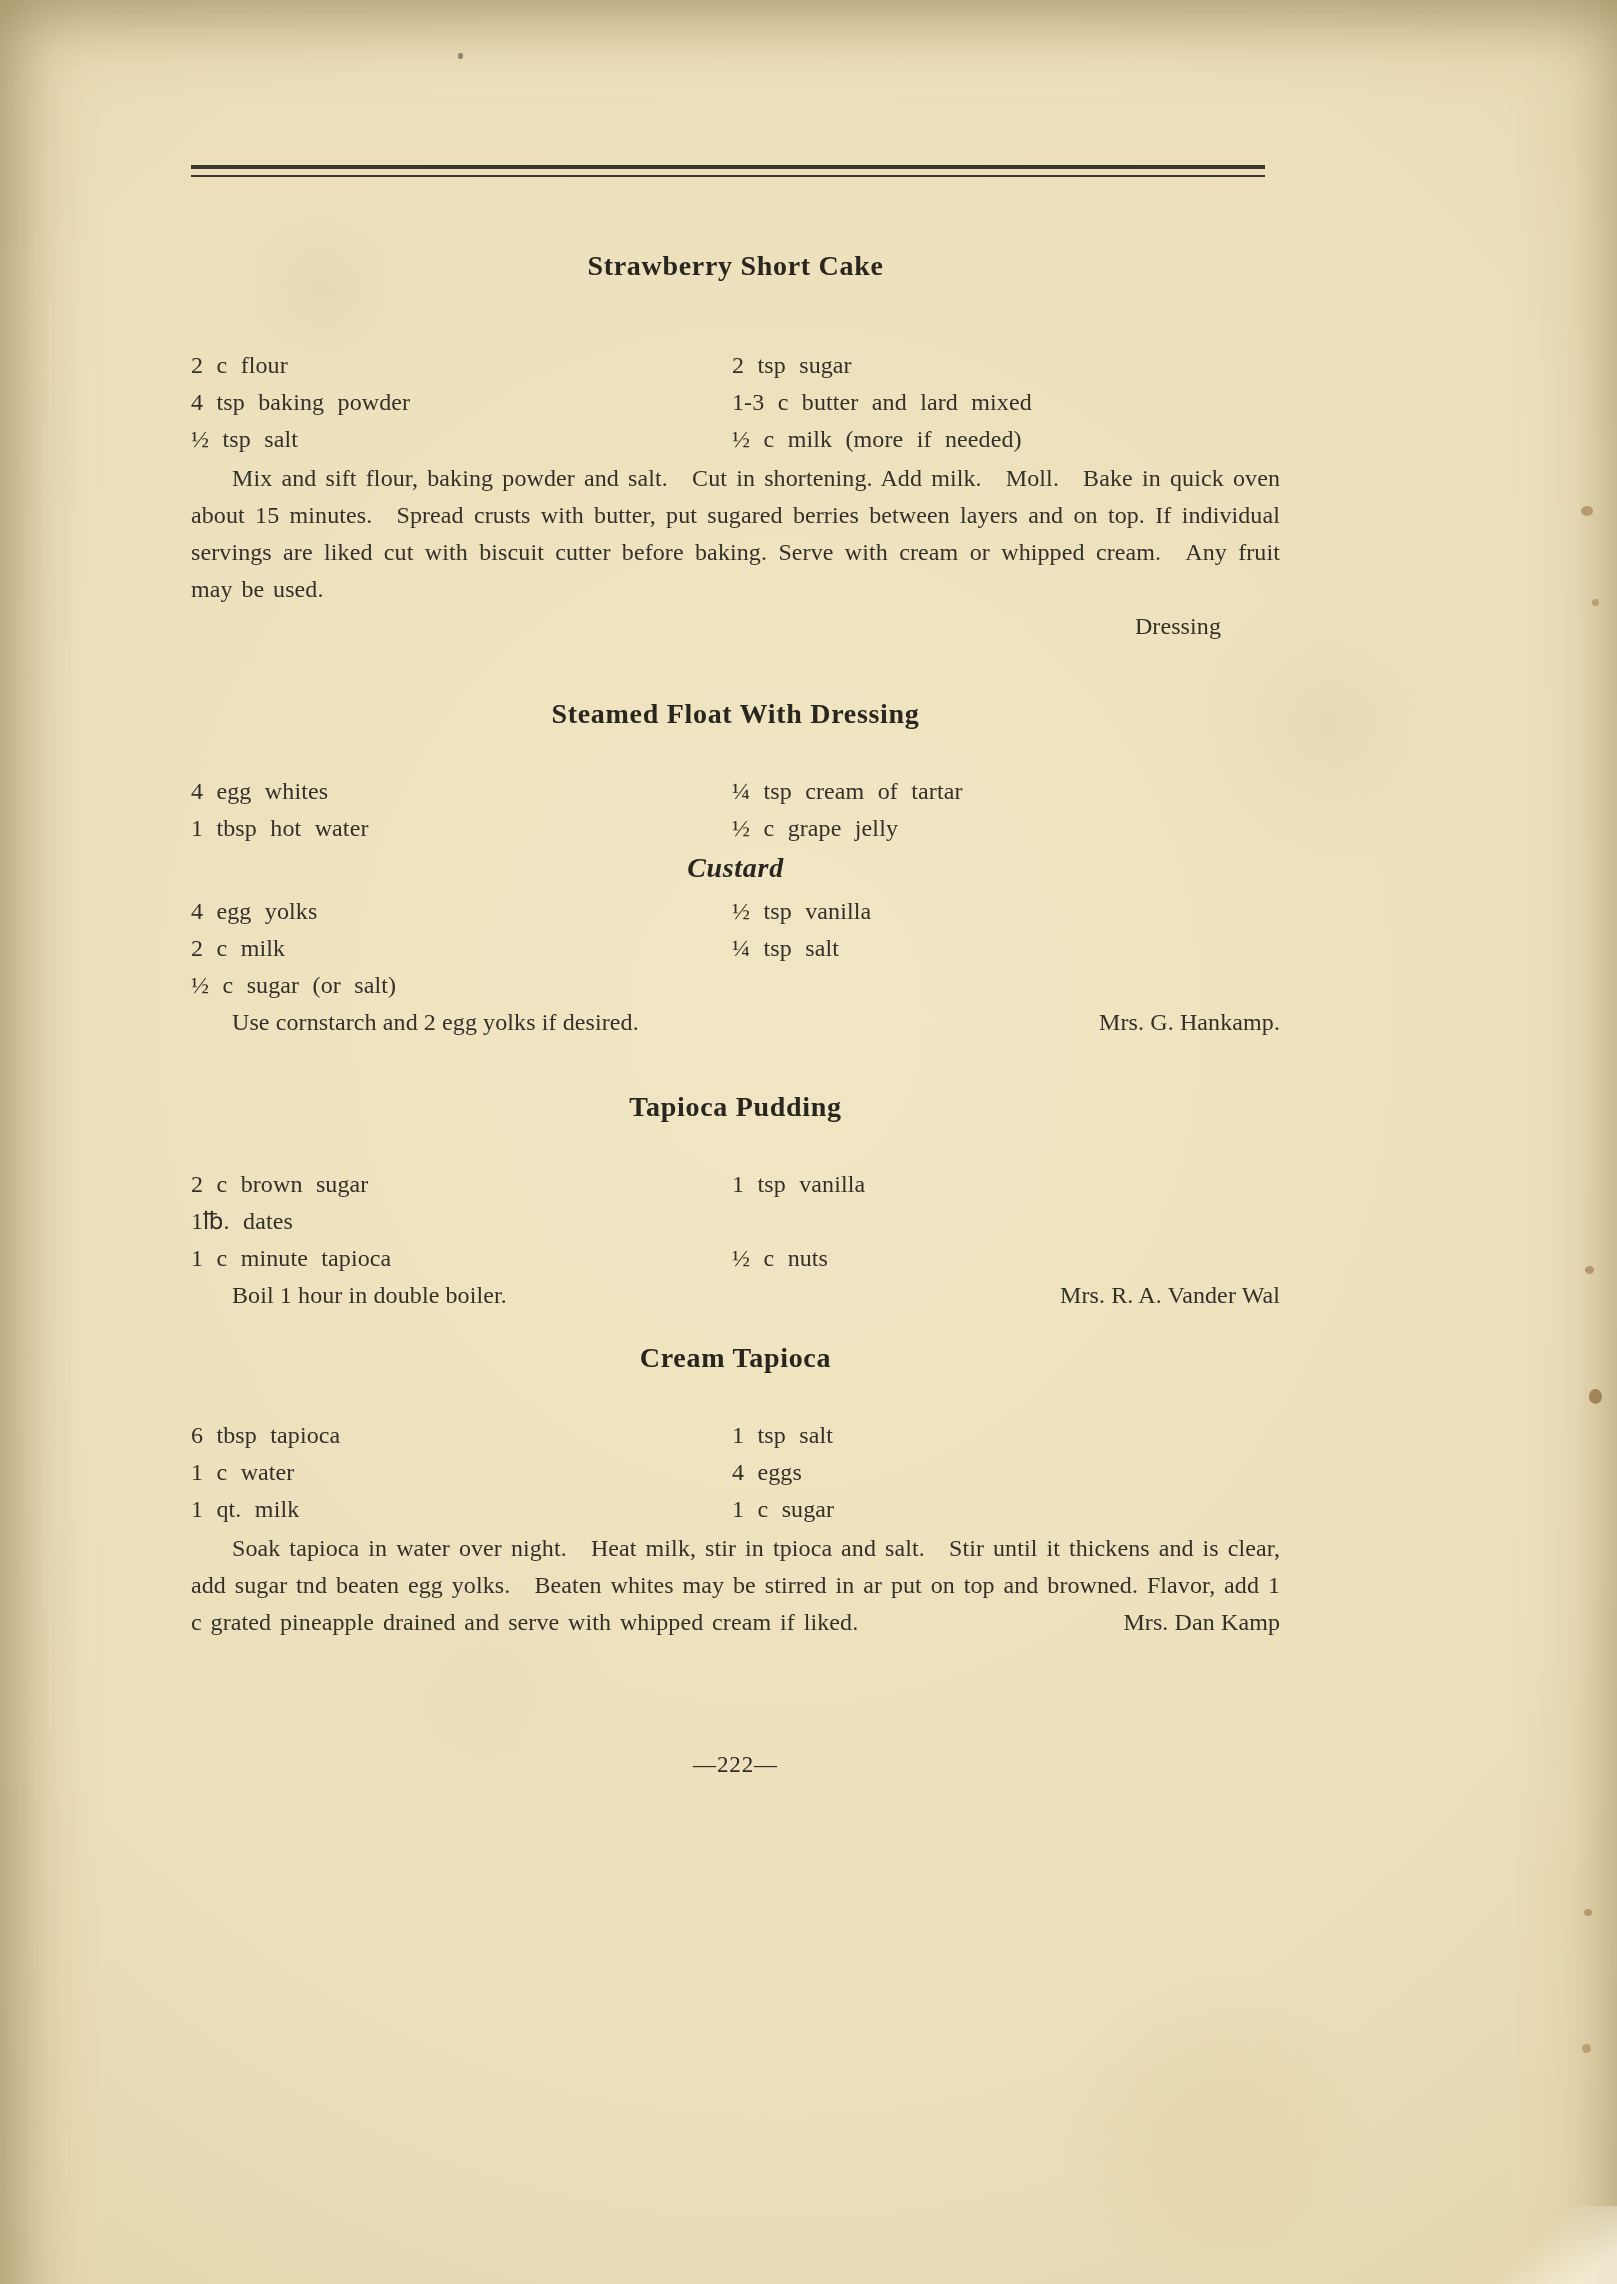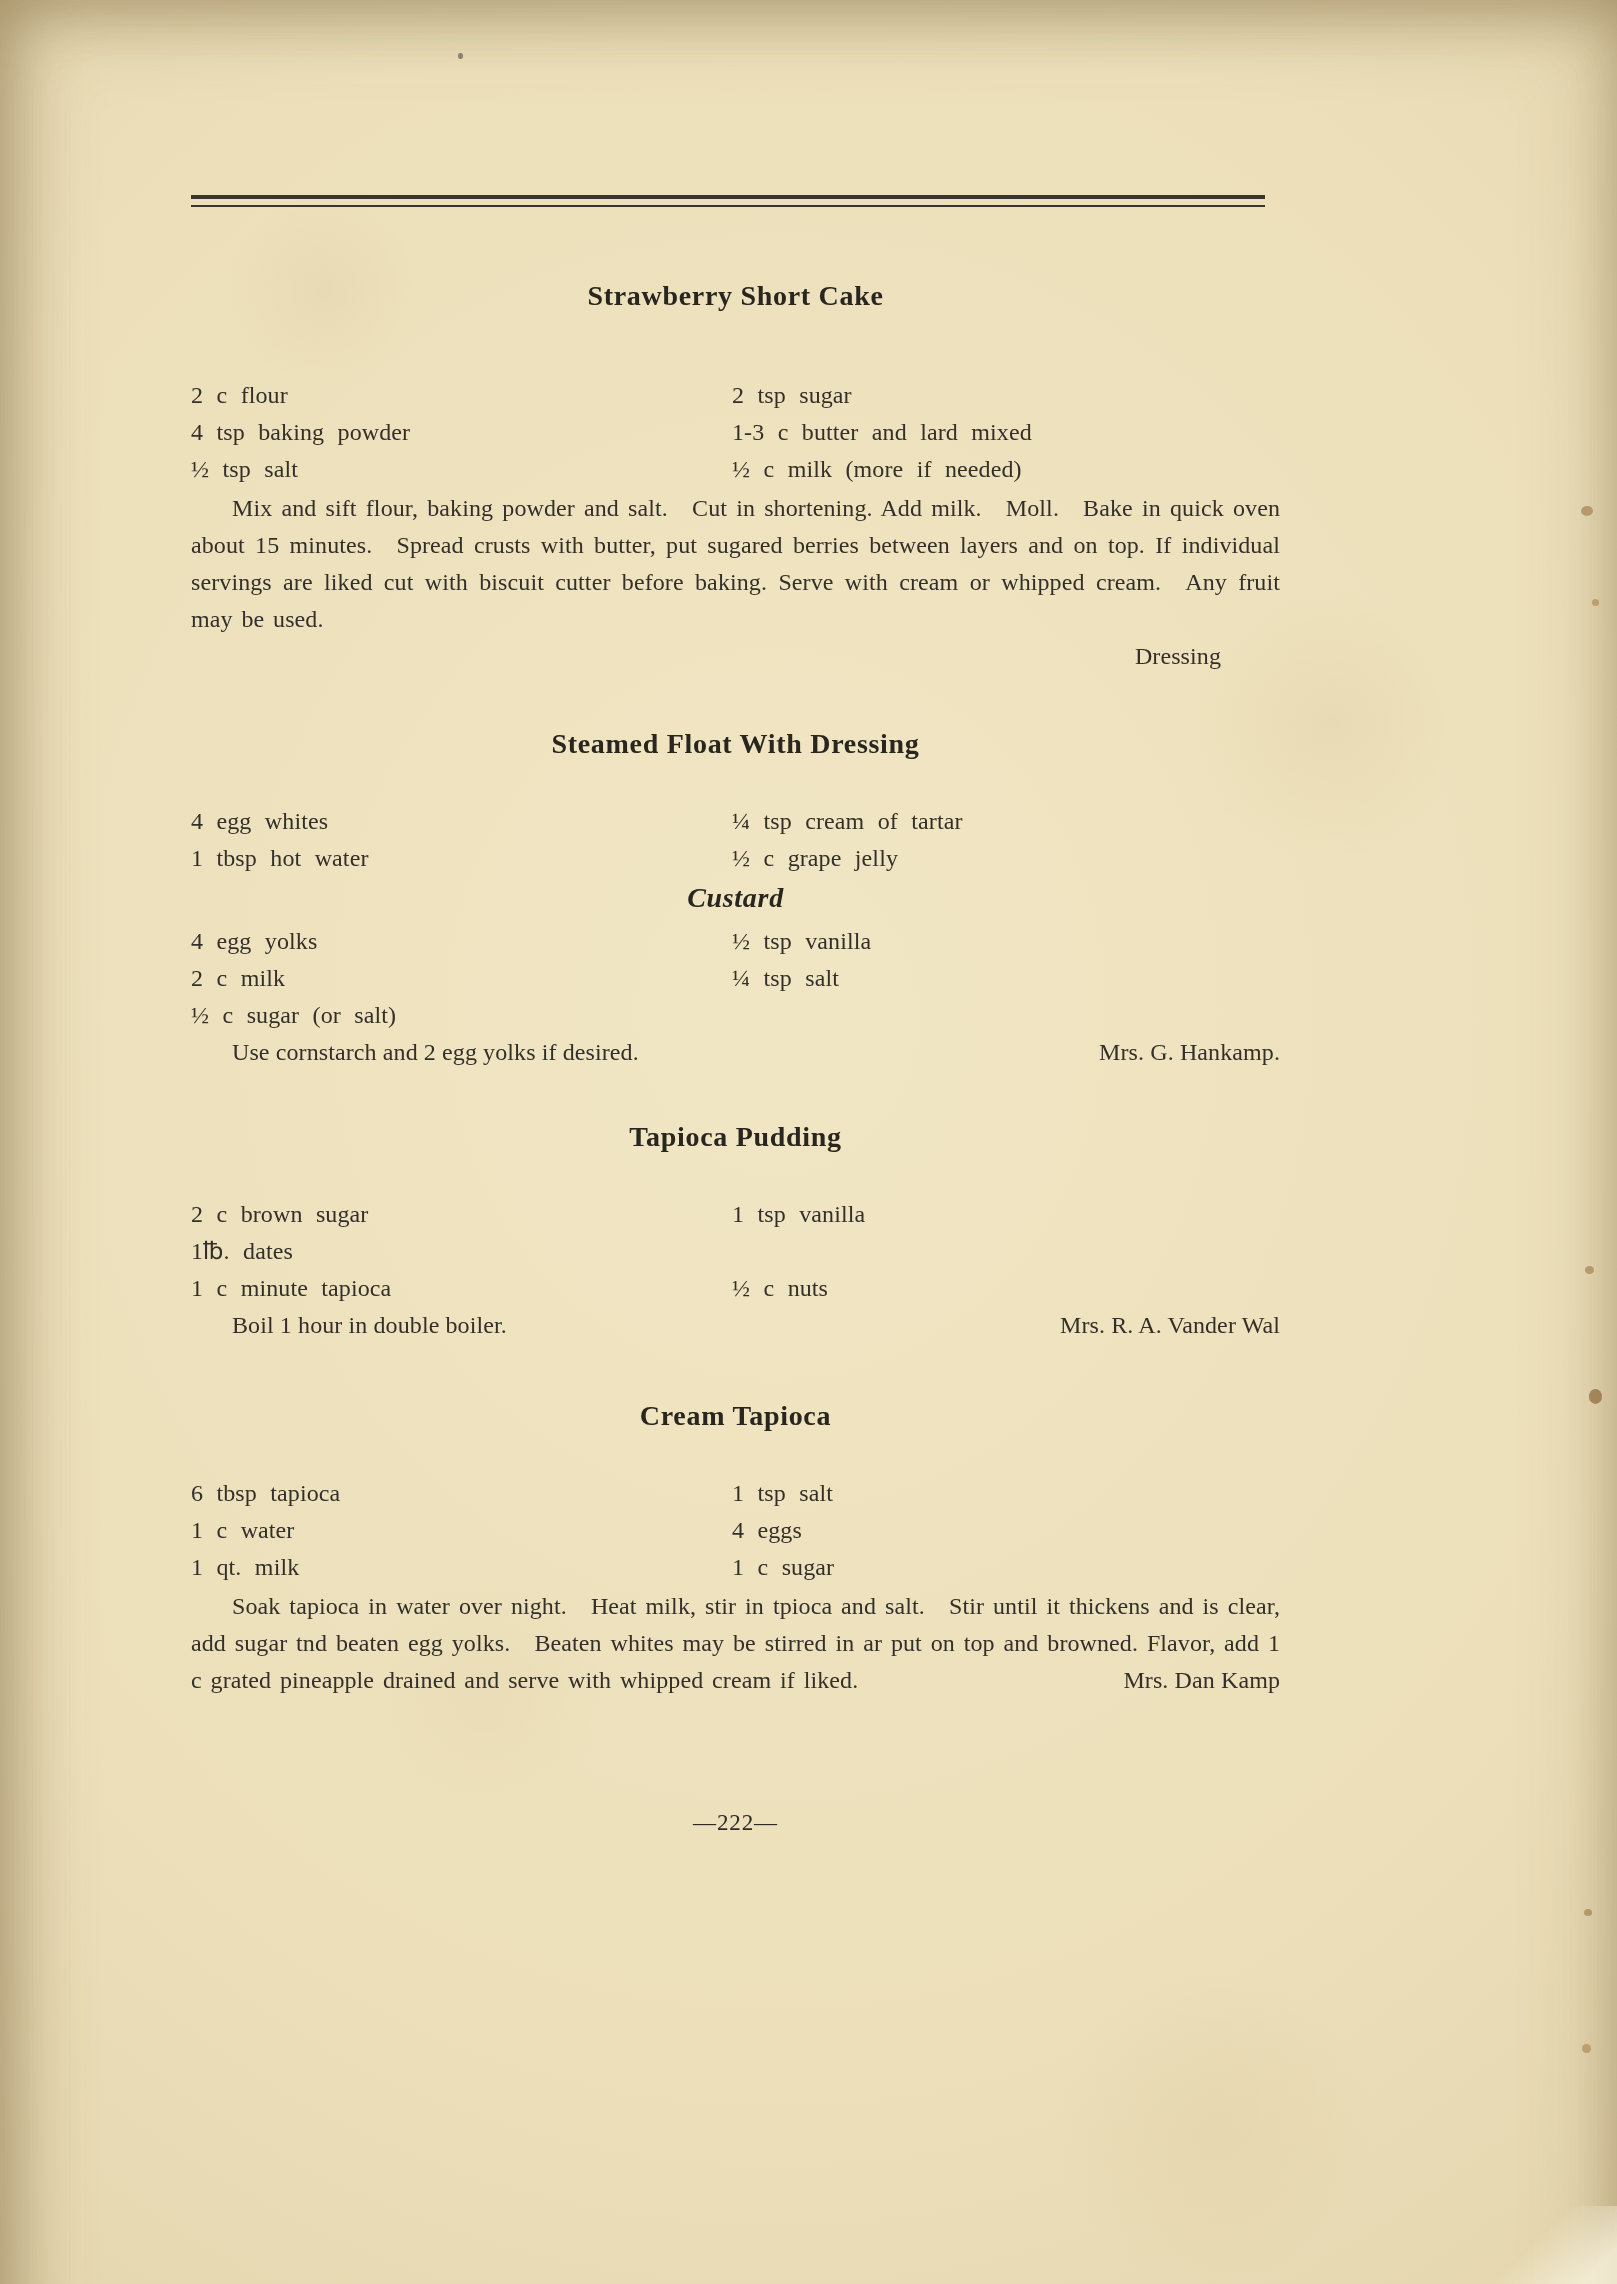--- a/index.html
+++ b/index.html
@@ -34,21 +34,21 @@
   .speck { position: absolute; border-radius: 50%; opacity: 0.75; }
   .speck.s1 { left: 1581px; top: 506px; width: 12px; height: 10px; background: #a8875a; }
   .speck.s2 { left: 1592px; top: 599px; width: 7.3px; height: 7.3px; background: #b2905f; }
   .speck.s3 { left: 1585px; top: 1266px; width: 9px; height: 8.2px; background: #a8875a; }
   .speck.s4 { left: 1589px; top: 1389px; width: 12.8px; height: 14.6px; background: #8f6d3f; }
   .speck.s5 { left: 1584px; top: 1909px; width: 8.2px; height: 7.3px; background: #a8875a; }
   .speck.s6 { left: 1582px; top: 2044px; width: 9px; height: 9px; background: #b2905f; }
   .speck.s7 { left: 458px; top: 53px; width: 4.6px; height: 5.5px; background: #6b675c; }
 
   .content {
-    position: absolute; left: 191px; top: 195px; width: 1089px;
+    position: absolute; left: 191px; top: 165px; width: 1089px;
     color: #33302a;
     font-size: 24px; line-height: 37px; letter-spacing: 0.1px;
   }
   .double-rule {
     width: 1074px; height: 5.5px;
     border-top: 4.1px solid #38362d;
     border-bottom: 2.3px solid #38362d;
   }
   .title {
     font-size: 28px; font-weight: 700; text-align: center;
@@ -68,21 +68,21 @@
 
   #r0 .title { margin-top: 73px; }
   #r0 .ingredients { margin-top: 65px; }
   #r0 .attribution { padding-right: 59px; }
   #r1 .title { margin-top: 53px; }
   #r1 .ingredients { margin-top: 43px; }
   #r2 .title { margin-top: 4.6px; font-style: italic; }
   #r2 .ingredients { margin-top: 9px; }
   #r3 .title { margin-top: 50px; }
   #r3 .ingredients { margin-top: 43px; }
-  #r4 .title { margin-top: 56px; text-align: center; }
+  #r4 .title { margin-top: 28px; text-align: center; }
   #r4 .ingredients { margin-top: 43px; }
   #r4 .attribution { margin-top: -37px; }
 
   .page-number {
     text-align: center; margin-top: 105px;
     font-size: 23px; letter-spacing: 0.9px; color: #2e2c26;
   }
 </style>
 </head>
 <body>

